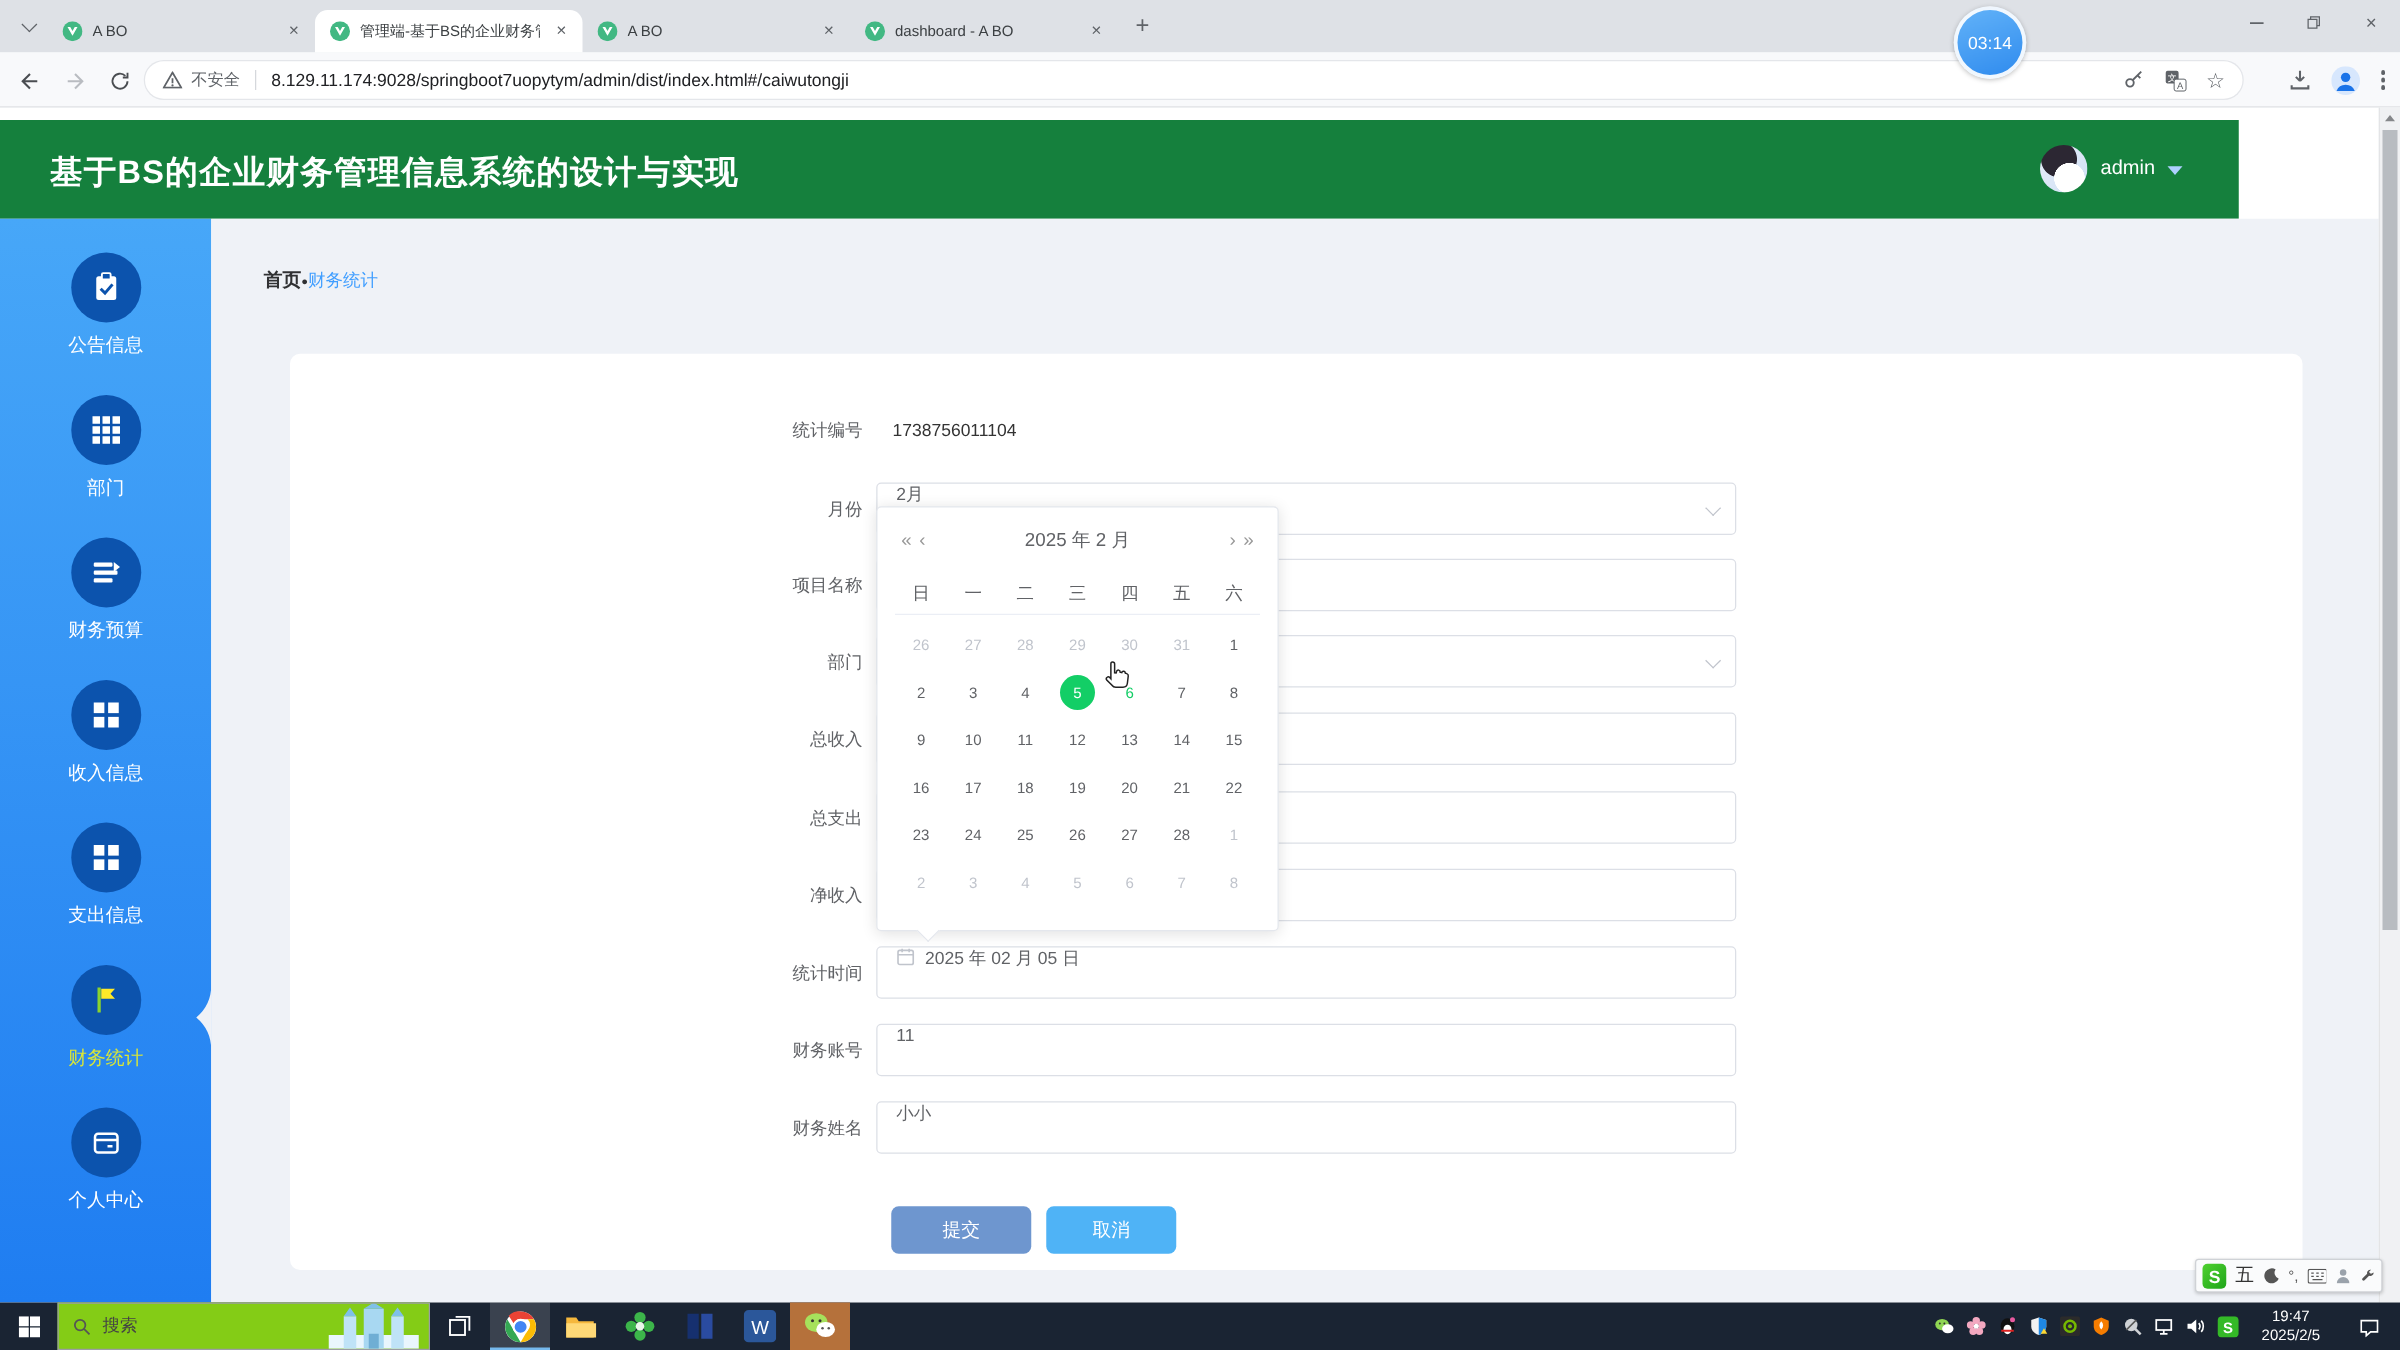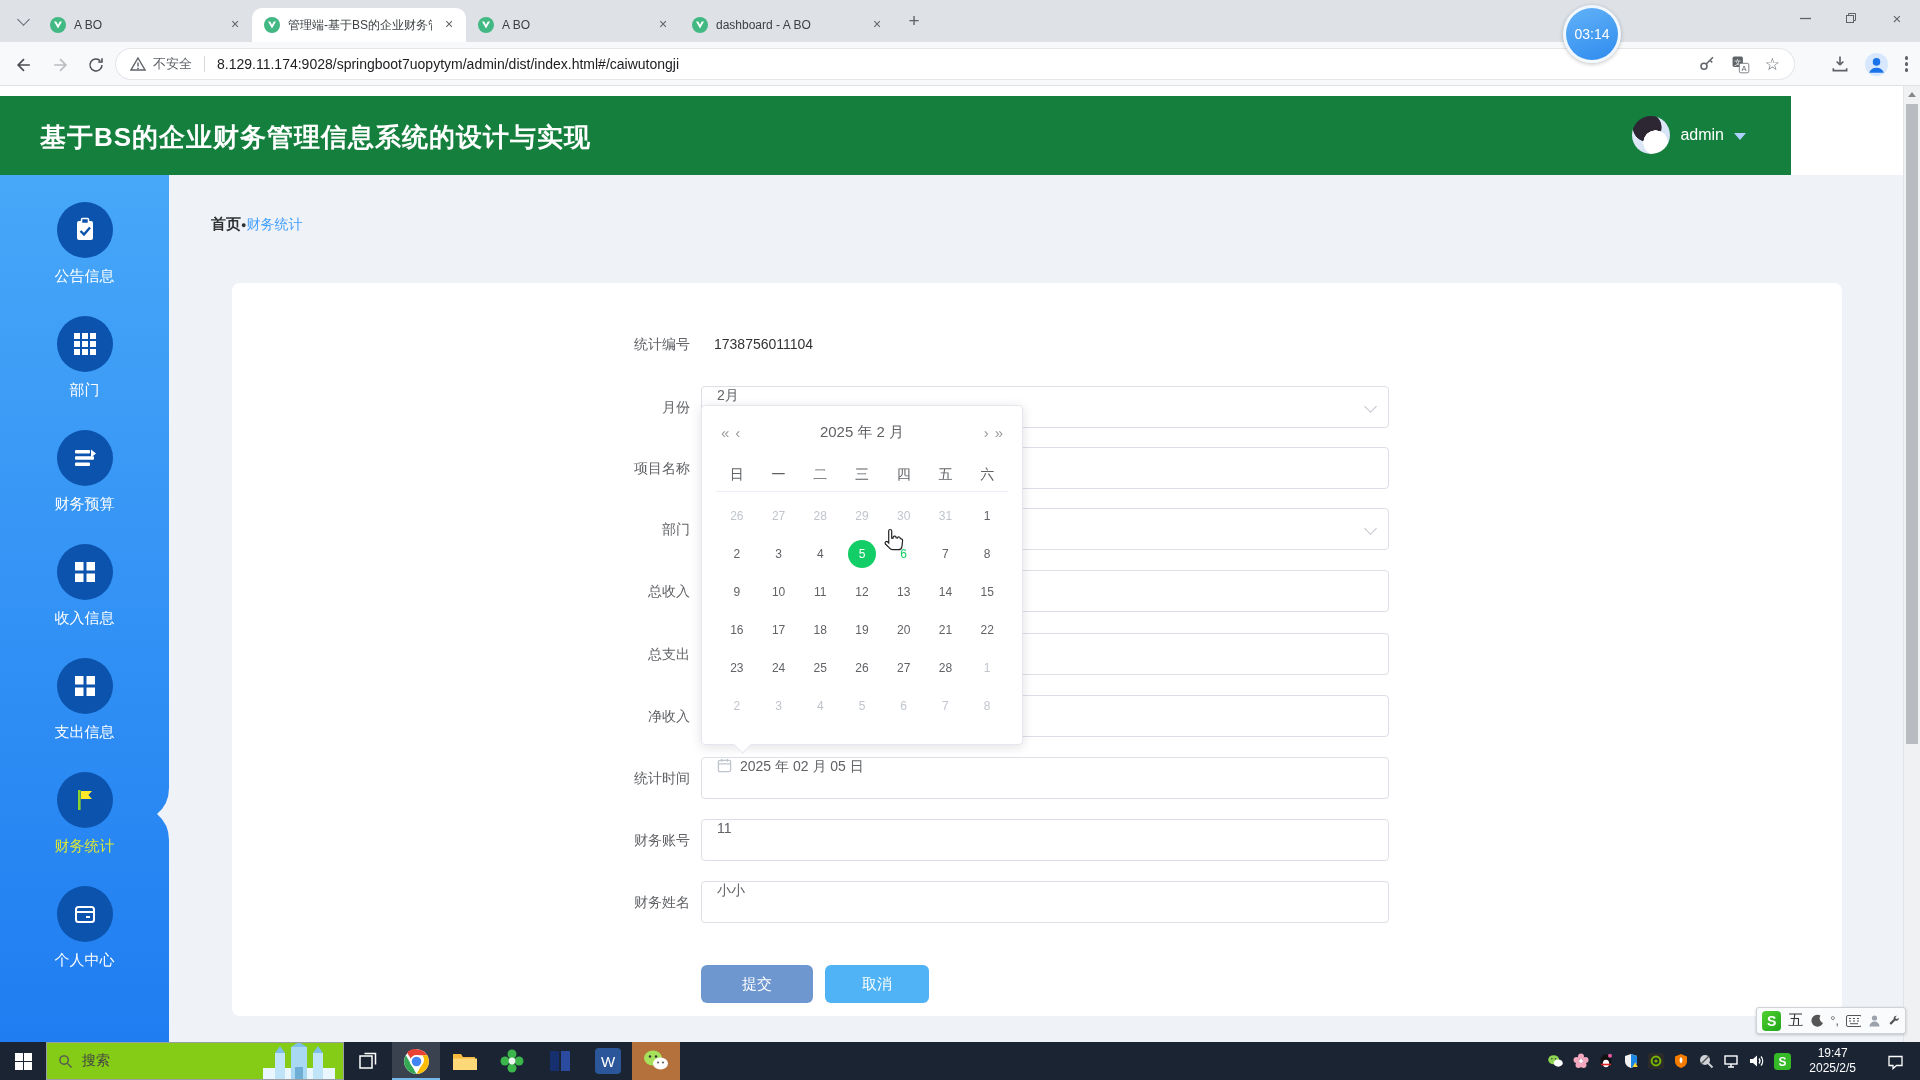--- a/index.html
+++ b/index.html
@@ -46,21 +46,21 @@
   .main{position:absolute;left:169px;top:175px;width:1734px;height:867px;background:#eff2f7;}
   .crumbs{position:absolute;left:42px;top:40px;display:flex;align-items:center;gap:0;font-size:15px;}
   .crumb-home{color:#303133;font-weight:bold;}
   .crumb-sep{color:#303133;font-size:9px;}
   .crumb-cur{color:#409eff;font-size:14px;}
   .card{position:absolute;left:63px;top:108px;width:1610px;height:733px;background:#fff;border-radius:8px;}
   .flabel{position:absolute;left:258px;width:200px;text-align:right;line-height:42px;color:#606266;font-size:14px;}
   .fplain{position:absolute;left:482px;line-height:42px;font-size:14px;color:#333;}
   .fctl{position:absolute;left:469px;width:688px;height:42px;border:1px solid #dcdfe6;border-radius:4px;background:#fff;display:flex;align-items:flex-start;padding:0 15px;font-size:14px;color:#606266;box-sizing:border-box;gap:8px;}
   .selchev{position:absolute;right:13px;top:15px;width:8px;height:8px;border-right:1.5px solid #c0c4cc;border-bottom:1.5px solid #c0c4cc;transform:rotate(45deg);}
-  .btn{position:absolute;top:682px;height:38px;border-radius:6px;color:#fff;font-size:15px;display:flex;align-items:center;justify-content:center;}
+  .btn{position:absolute;top:682px;height:38px;border-radius:6px;color:#fff;font-size:15px;display:flex;align-items:center;justify-content:center;margin-left:12px;}
   .btn-submit{left:469px;width:112px;background:#6e96cf;}
   .btn-cancel{left:593px;width:104px;background:#4fb3f6;}
   
   .calpop{position:absolute;left:532px;top:230px;width:322px;height:340px;background:#fff;border:1px solid #e4e7ed;border-radius:4px;box-shadow:0 2px 12px rgba(0,0,0,.12);z-index:10;box-sizing:border-box;}
   .calhead{height:52px;display:flex;align-items:center;padding:0 16px;color:#606266;}
   .calnav{color:#999;font-size:15px;padding:0 3px;line-height:1;}
   .caltitle{flex:1;text-align:center;font-size:15px;color:#606266;}
   .calweek{display:grid;grid-template-columns:repeat(7,1fr);margin:0 14px;height:33px;align-items:center;text-align:center;font-size:14px;color:#606266;border-bottom:1px solid #ebeef5;}
   .calgrid{display:grid;grid-template-columns:repeat(7,1fr);grid-auto-rows:38px;margin:5px 14px 0;}
   .cell{display:flex;align-items:center;justify-content:center;font-size:12px;color:#606266;}

